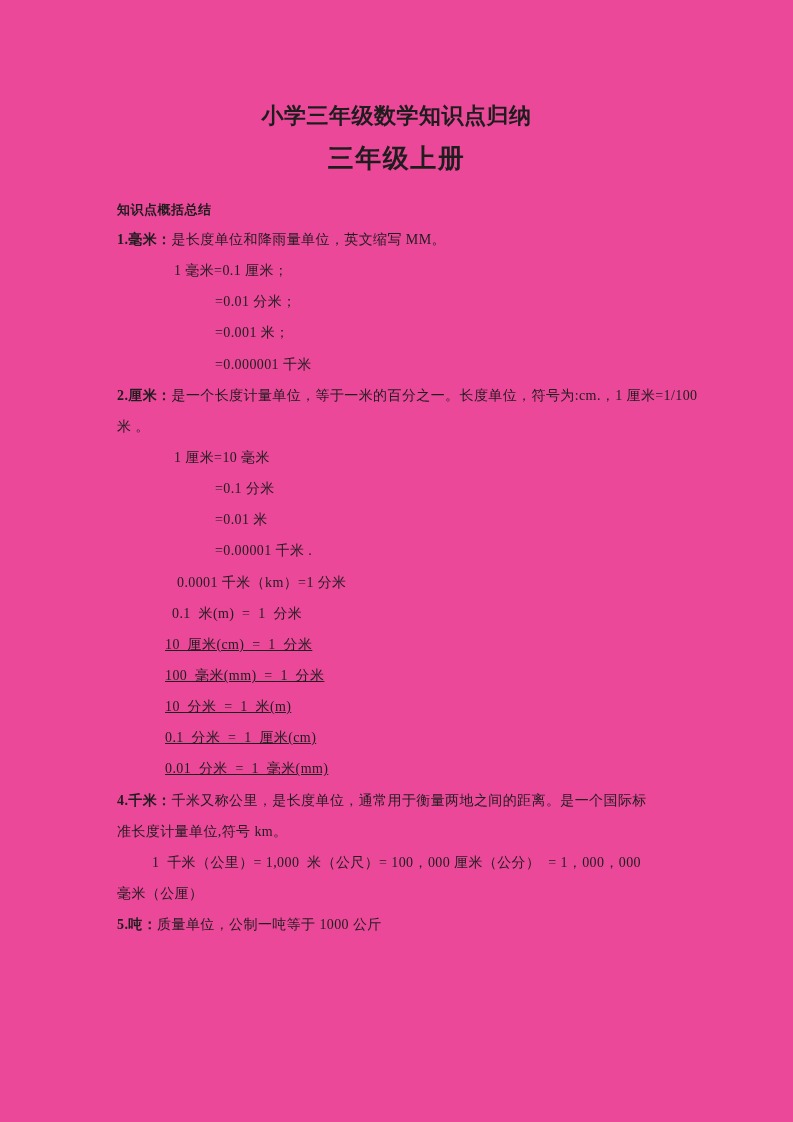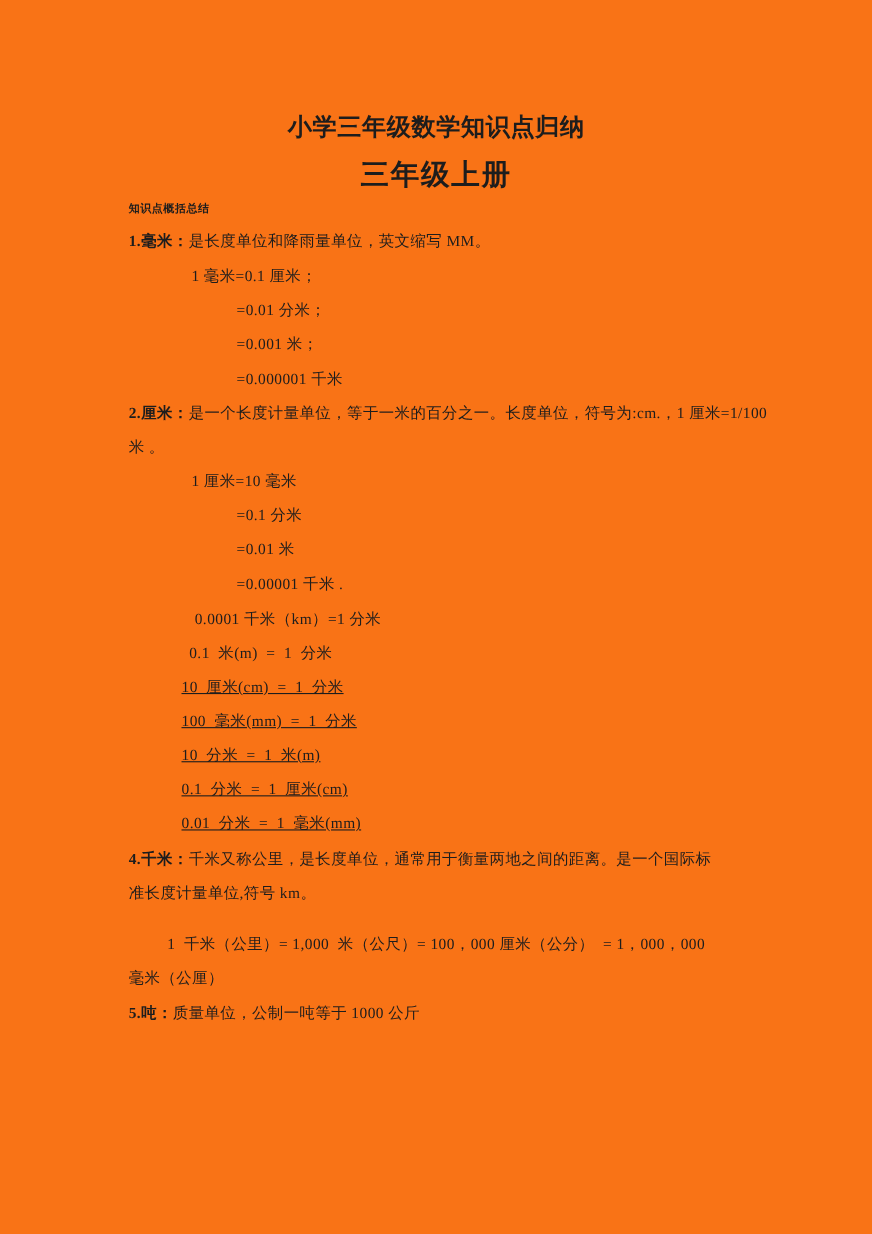--- a/index.html
+++ b/index.html
@@ -1,20 +1,20 @@
 <!DOCTYPE html>
 <html><head>
 <meta charset="utf-8">
 <style>
   html, body { margin: 0; padding: 0; background: #ffffff; }
   .page {
     position: relative;
     width: 793px;
     height: 1122px;
-    background: #f97316;
+    background: #ec4899;
     color: #1d1d1d;
     font-family: "Liberation Serif", "DejaVu Serif", serif;
     overflow: hidden;
   }
   .doc-title {
     padding-top: 103px;
     font-size: 22px;
     line-height: 26px;
     font-weight: bold;
     text-align: center;
@@ -27,40 +27,40 @@
     line-height: 26px;
     font-weight: bold;
     text-align: center;
     letter-spacing: 1.5px;
     white-space: pre;
   }
   .content {
     padding: 0 110px 0 117px;
   }
   .sec-heading {
-    margin-top: 9px;
-    font-size: 10px;
+    margin-top: 28px;
+    font-size: 13px;
     line-height: 20px;
     font-weight: bold;
     letter-spacing: 0.5px;
     white-space: pre;
   }
   .body-lines { margin-top: 4px; font-size: 14px; letter-spacing: 0.4px; }
   .line {
     height: 31.15px;
     line-height: 31.15px;
     white-space: pre;
   }
   .lbl { font-weight: bold; }
   .pl-a { padding-left: 57px; }
   .pl-b { padding-left: 98px; }
   .pl-c { padding-left: 60px; font-family: Liberation Serif, serif; }
   .pl-d { padding-left: 55px; }
   .pl-e { padding-left: 48px; text-decoration: underline; }
-  .pl-f { padding-left: 35px; margin-top: 16px; }
+  .pl-f { padding-left: 35px; }
 </style>
 </head>
 <body>
 
 <div class="page">
 
   <div class="doc-title">小学三年级数学知识点归纳</div>
   <div class="doc-subtitle">三年级上册</div>
 
   <div class="content">

